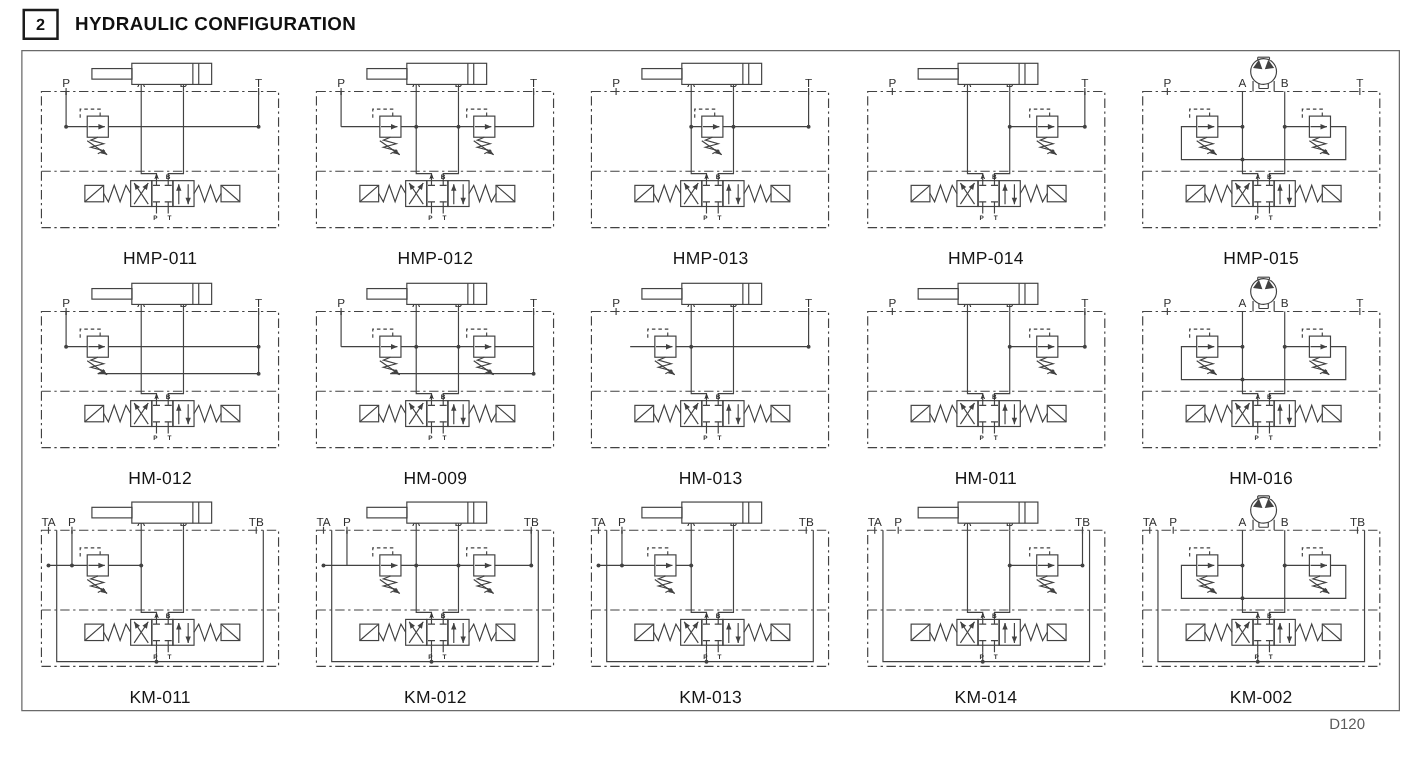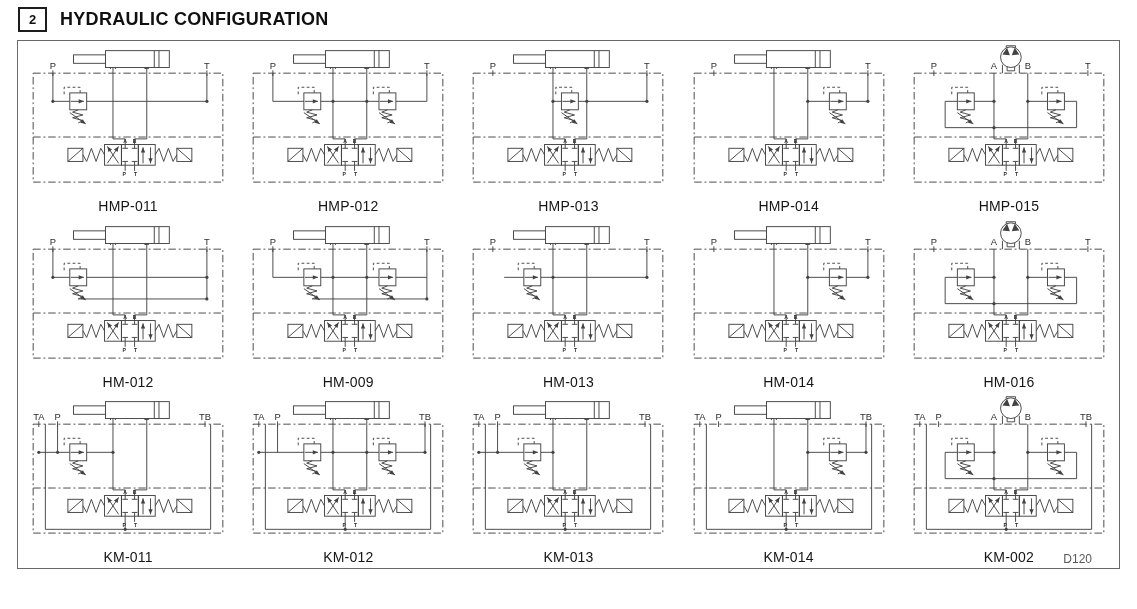--- a/index.html
+++ b/index.html
@@ -1,28 +1,28 @@
 <!DOCTYPE html>
 <html><head>
 <meta charset="utf-8">
 <style>
   html,body{margin:0;padding:0;background:#fff;}
   .page{position:relative;width:1137px;height:609px;background:#ffffff;
         font-family:"Liberation Sans",sans-serif;color:#111;overflow:hidden;}
   .header{position:absolute;top:7px;left:18px;display:flex;align-items:center;gap:13px;}
   .num-box{width:25px;height:21px;border:2px solid #1c1c1c;display:flex;align-items:center;
            justify-content:center;font-weight:bold;font-size:13px;background:#fff;}
-  .title{font-size:18px;font-weight:bold;margin:0;letter-spacing:.3px;color:#101010;}
+  .title{font-size:15px;font-weight:bold;margin:0;letter-spacing:.3px;color:#101010;}
   .frame{position:absolute;left:17px;top:40px;width:1101px;height:527px;border:1px solid #6a6a6a;background:#fff;}
   .grid{display:grid;grid-template-columns:repeat(5,1fr);grid-template-rows:repeat(3,1fr);
         width:100%;height:100%;}
   .cell{margin:0;display:flex;flex-direction:column;align-items:center;justify-content:flex-start;padding-top:4px;}
   .cell svg{display:block;}
   .cell figcaption{font-weight:normal;font-size:14px;color:#151515;margin-top:-1px;letter-spacing:.2px;}
-  .page-code{position:absolute;top:552px;right:45px;font-size:12px;color:#5a5a5a;}
+  .page-code{position:absolute;top:572px;right:45px;font-size:12px;color:#5a5a5a;}
 </style>
 </head>
 <body>
 
 <div class="page">
   <div class="header">
     <div class="num-box">
       <span>2</span>
     </div>
     <h1 class="title">HYDRAULIC CONFIGURATION</h1>
@@ -605,21 +605,21 @@
               <path d="M44,124 L60,110" fill="none" stroke="#424242" stroke-width="1"></path>
               <rect x="160" y="110" width="16" height="14" fill="none" stroke="#424242"></rect>
               <path d="M160,110 L176,124" fill="none" stroke="#424242" stroke-width="1"></path>
               <path d="M105,128 V134 M115,128 V134" fill="none" stroke="#424242" stroke-width="1"></path>
               <text x="105" y="104.5" text-anchor="middle" font-size="5.5" font-family="&quot;Liberation Sans&quot;, sans-serif" fill="#2e2e2e" font-weight="bold">A</text>
               <text x="115" y="104.5" text-anchor="middle" font-size="5.5" font-family="&quot;Liberation Sans&quot;, sans-serif" fill="#2e2e2e" font-weight="bold">B</text>
               <text x="104" y="139.5" text-anchor="middle" font-size="5.5" font-family="&quot;Liberation Sans&quot;, sans-serif" fill="#2e2e2e" font-weight="bold">P</text>
               <text x="116" y="139.5" text-anchor="middle" font-size="5.5" font-family="&quot;Liberation Sans&quot;, sans-serif" fill="#2e2e2e" font-weight="bold">T</text>
             </g>
           </svg>
-          <figcaption>HM-014</figcaption>
+          <figcaption>HM-011</figcaption>
         </figure>
         <figure class="cell">
           <svg viewBox="0 0 216 164" width="204" height="154">
             <g>
               <path d="M7,30 H209 V146 H7 Z" fill="none" stroke="#424242" stroke-width="1" stroke-dasharray="8 3 2 3"></path>
               <path d="M7,98 H209" fill="none" stroke="#424242" stroke-width="1" stroke-dasharray="8 3 2 3"></path>
             </g>
             <g>
               <text x="28" y="26" text-anchor="middle" font-size="10" font-family="&quot;Liberation Sans&quot;, sans-serif" fill="#2e2e2e" font-weight="normal">P</text>
               <path d="M28,27 V33" fill="none" stroke="#424242" stroke-width="1"></path>

